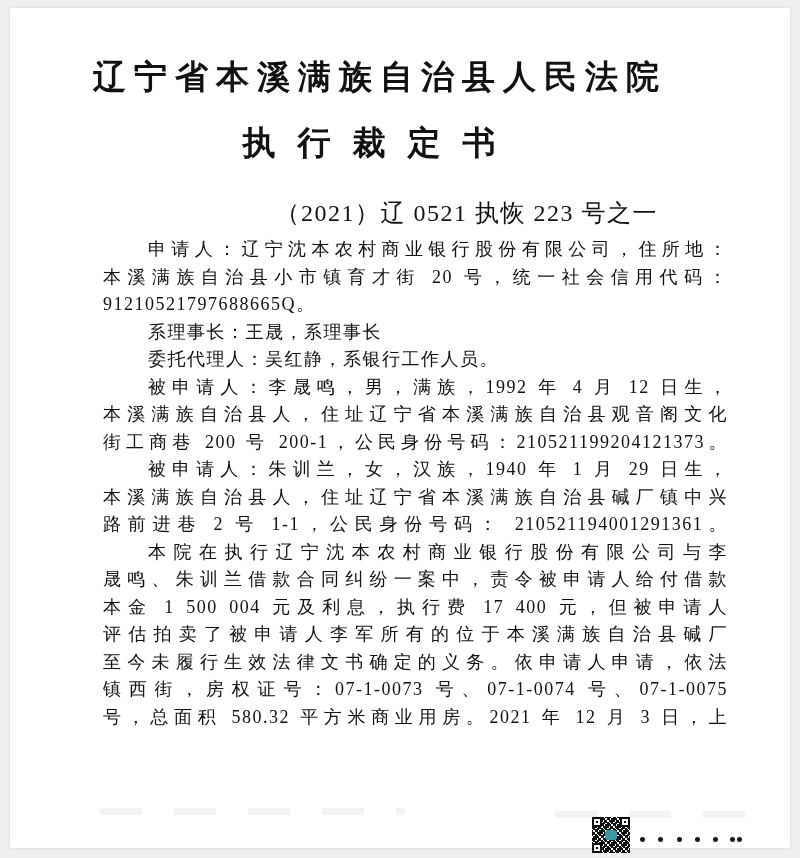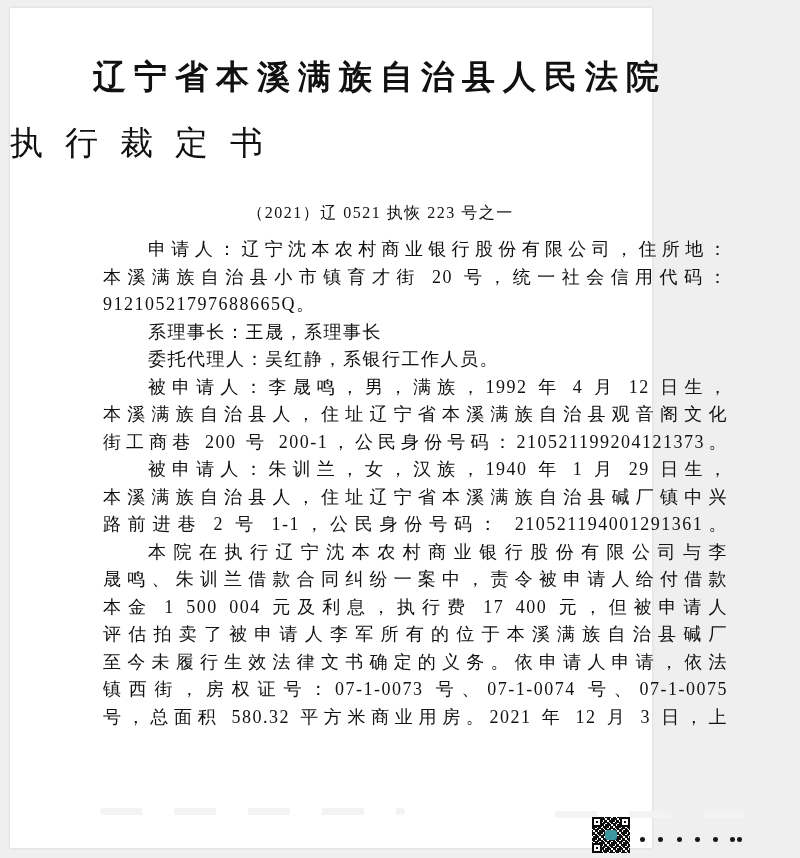--- a/index.html
+++ b/index.html
@@ -7,51 +7,51 @@
     width:800px;height:858px;
     background:#efefef;
     font-family:"Liberation Serif","DejaVu Serif",serif;
     color:#111;
     position:relative;
     overflow:hidden;
   }
   .page{
     position:absolute;
     left:10px;top:8px;
-    width:642px;height:840px;
+    width:780px;height:840px;
     background:#ffffff;
     box-shadow:0 0 3px rgba(0,0,0,.12);
   }
   .court-name{
     margin:49px 40px 0 0;
     width:740px;
     text-align:center;
     font-size:33px;
     line-height:40px;
     font-weight:700;
     letter-spacing:8px;
     white-space:nowrap;
   }
   .doc-title{
     margin:26px 40px 0 0;
     width:740px;
-    text-align:left;
+    text-align:center;
     font-size:33px;
     line-height:40px;
-    font-weight:400;
+    font-weight:700;
     letter-spacing:22px;
     white-space:nowrap;
   }
   .case-row{
     margin:36px auto 0 93px;
     width:625px;
-    text-align:center;
+    text-align:right;
     padding-right:0;
     box-sizing:border-box;
-    font-size:16px;
+    font-size:24px;
     line-height:28px;
     letter-spacing:1.5px;
   }
   .case-row span{display:inline-block;margin-right:70px;}
   .doc-body{
     margin:9px 0 0 93px;
     width:625px;
     font-size:18px;
     line-height:27.5px;
     letter-spacing:1.5px;

